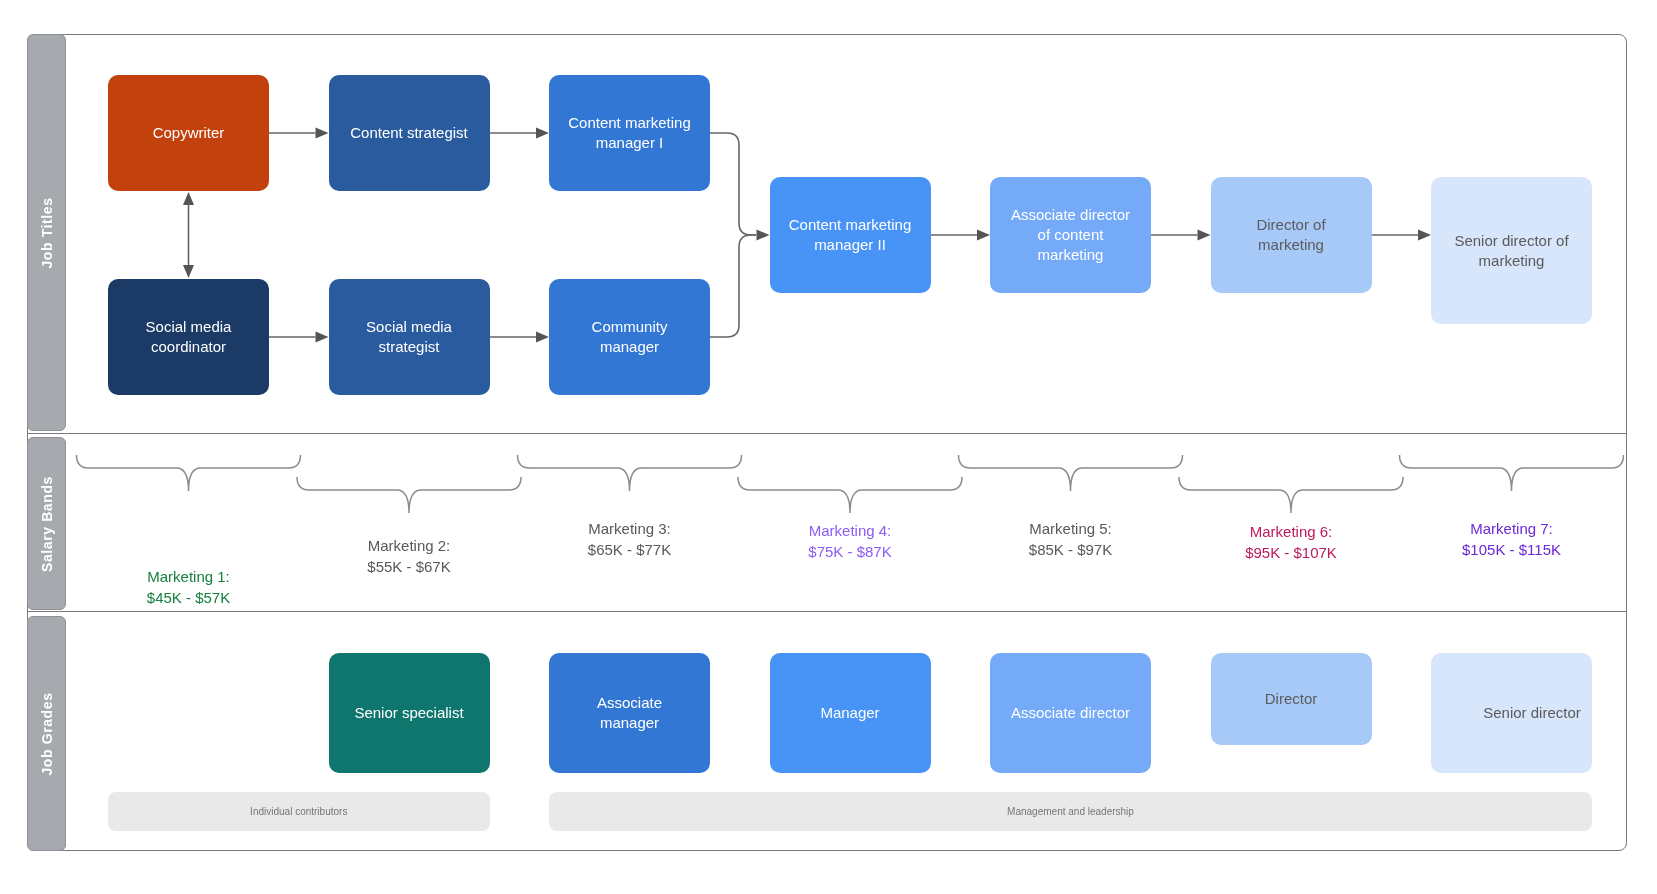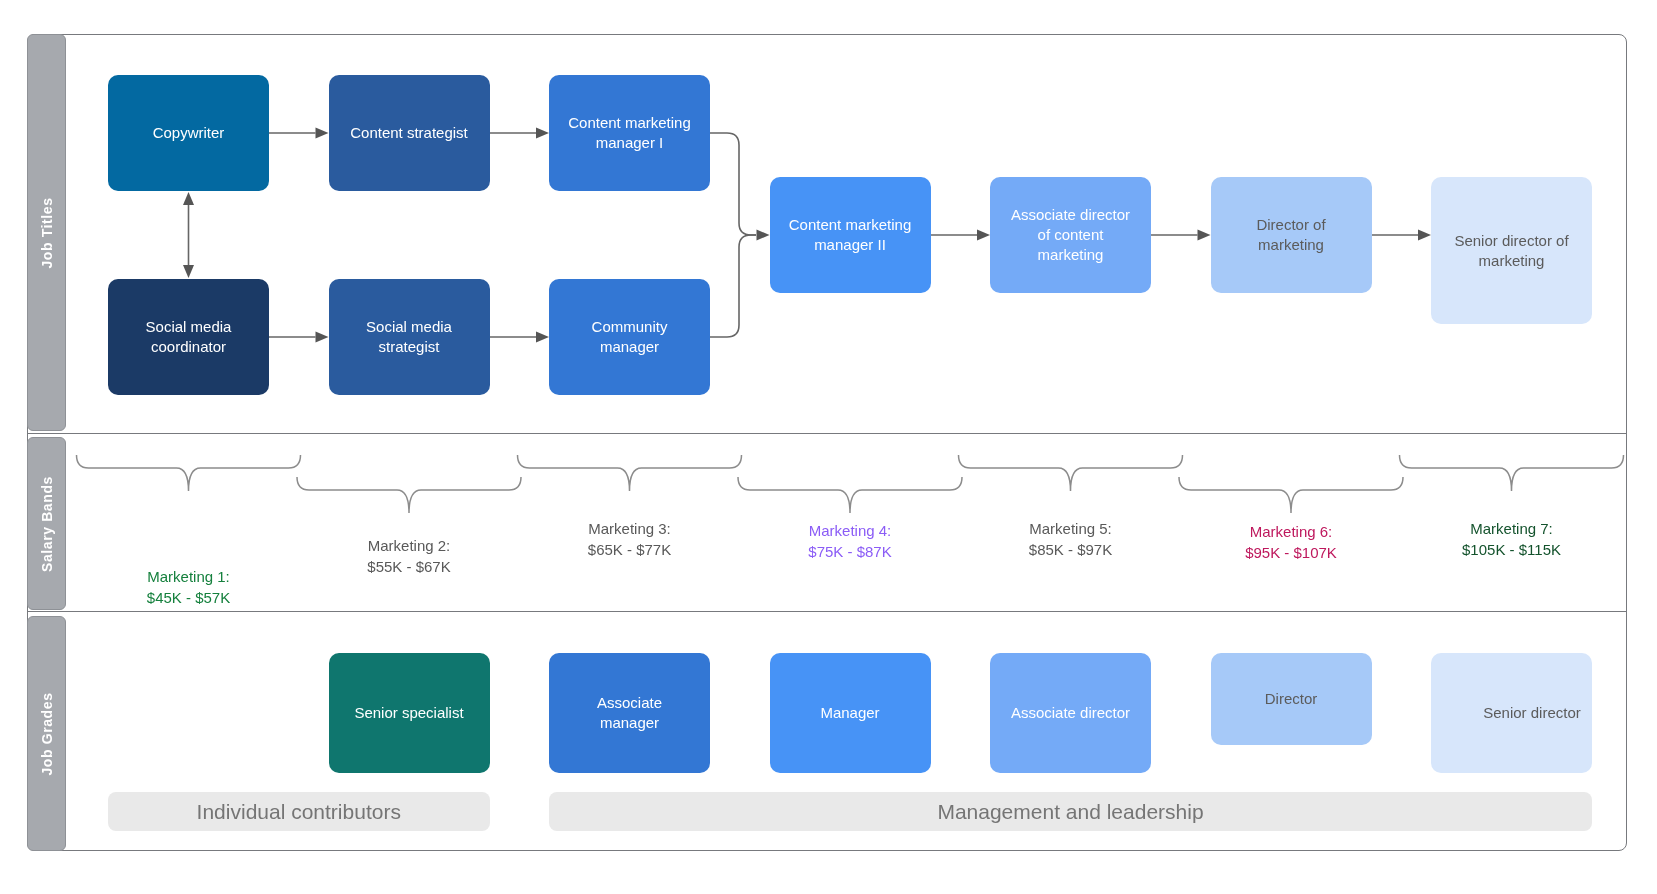--- a/index.html
+++ b/index.html
@@ -10,21 +10,21 @@
   .row{position:relative;width:100%;box-sizing:border-box;}
   .row-titles{height:399px;border-bottom:1.5px solid #77797D;}
   .row-salary{height:178px;border-bottom:1.5px solid #77797D;}
   .row-grades{height:235px;}
   .layer{position:absolute;left:0;top:0;}
   .node{position:absolute;border-radius:10px;display:flex;align-items:center;justify-content:center;
         text-align:center;font-size:15px;line-height:20px;white-space:pre-line;padding:4px 6px;
         box-sizing:border-box;}
   .salary-label{position:absolute;width:230px;text-align:center;font-size:15px;line-height:21px;}
   .group-bar{position:absolute;height:39px;border-radius:8px;text-align:center;
-             font-size:21px;line-height:39px;}
+             font-size:10px;line-height:39px;}
   .side-seg{position:absolute;left:27px;width:39px;border-radius:6px;box-sizing:border-box;
             display:flex;align-items:center;justify-content:center;}
   .side-seg span{transform:rotate(-90deg);white-space:nowrap;font-size:14px;font-weight:bold;
                  letter-spacing:0.6px;}
 </style>
 </head>
 <body>
 
 <div class="stage">
   <div class="frame">
@@ -45,21 +45,21 @@
           <path d="M1343.5,200 H1390" fill="none" stroke="#666666" stroke-width="1.6"></path>
           <path d="M1403,200 L1390,194.5 L1390,205.5 Z" fill="#555555"></path>
           <path d="M160.5,169 V231" fill="none" stroke="#666666" stroke-width="1.6"></path>
           <path d="M160.5,157 L155,170 L166,170 Z" fill="#555555"></path>
           <path d="M160.5,243 L155,230 L166,230 Z" fill="#555555"></path>
           <path d="M682,98 H699 Q711,98 711,110 V188 Q711,200 723,200 H728" fill="none" stroke="#666666" stroke-width="1.6"></path>
           <path d="M682,302 H699 Q711,302 711,290 V212 Q711,200 723,200 H728" fill="none" stroke="#666666" stroke-width="1.6"></path>
           <path d="M741.5,200 L728.5,194.5 L728.5,205.5 Z" fill="#555555"></path>
         </svg>
       <div id="titles-nodes" class="layer" style="width:1597px;height:399px;">
-          <div class="node" style="left: 80px; top: 40px; width: 161px; height: 116px; background: #0369a1; color: rgb(255, 255, 255);">Copywriter</div>
+          <div class="node" style="left: 80px; top: 40px; width: 161px; height: 116px; background: #c2410c; color: rgb(255, 255, 255);">Copywriter</div>
           <div class="node" style="left: 300.5px; top: 40px; width: 161px; height: 116px; background: rgb(42, 91, 158); color: rgb(255, 255, 255);">Content strategist</div>
           <div class="node" style="left: 521px; top: 40px; width: 161px; height: 116px; background: rgb(51, 119, 212); color: rgb(255, 255, 255);">Content marketing
 manager I</div>
           <div class="node" style="left: 80px; top: 244px; width: 161px; height: 116px; background: rgb(27, 58, 102); color: rgb(255, 255, 255);">Social media
 coordinator</div>
           <div class="node" style="left: 300.5px; top: 244px; width: 161px; height: 116px; background: rgb(42, 91, 158); color: rgb(255, 255, 255);">Social media
 strategist</div>
           <div class="node" style="left: 521px; top: 244px; width: 161px; height: 116px; background: rgb(51, 119, 212); color: rgb(255, 255, 255);">Community
 manager</div>
           <div class="node" style="left: 741.5px; top: 142px; width: 161px; height: 116px; background: rgb(71, 147, 246); color: rgb(255, 255, 255);">Content marketing
@@ -101,21 +101,21 @@
             <div>$75K - $87K</div>
           </div>
           <div class="salary-label" style="left: 927.5px; top: 84px; color: rgb(89, 89, 89);">
             <div>Marketing 5:</div>
             <div>$85K - $97K</div>
           </div>
           <div class="salary-label" style="left: 1148px; top: 87px; color: #be185d;">
             <div>Marketing 6:</div>
             <div>$95K - $107K</div>
           </div>
-          <div class="salary-label" style="left: 1368.5px; top: 84px; color: #14532d;">
+          <div class="salary-label" style="left: 1368.5px; top: 84px; color: #6d28d9;">
             <div>Marketing 7:</div>
             <div>$105K - $115K</div>
           </div>
         </div>
     </div>
     <div class="row row-grades">
       <div id="grades-nodes" class="layer" style="width:1597px;height:235px;">
           <div class="node" style="left: 300.5px; top: 41px; width: 161px; height: 120px; background: #0f766e; color: rgb(255, 255, 255);">Senior specialist</div>
           <div class="node" style="left: 521px; top: 41px; width: 161px; height: 120px; background: rgb(51, 119, 212); color: rgb(255, 255, 255);">Associate
 manager</div>

